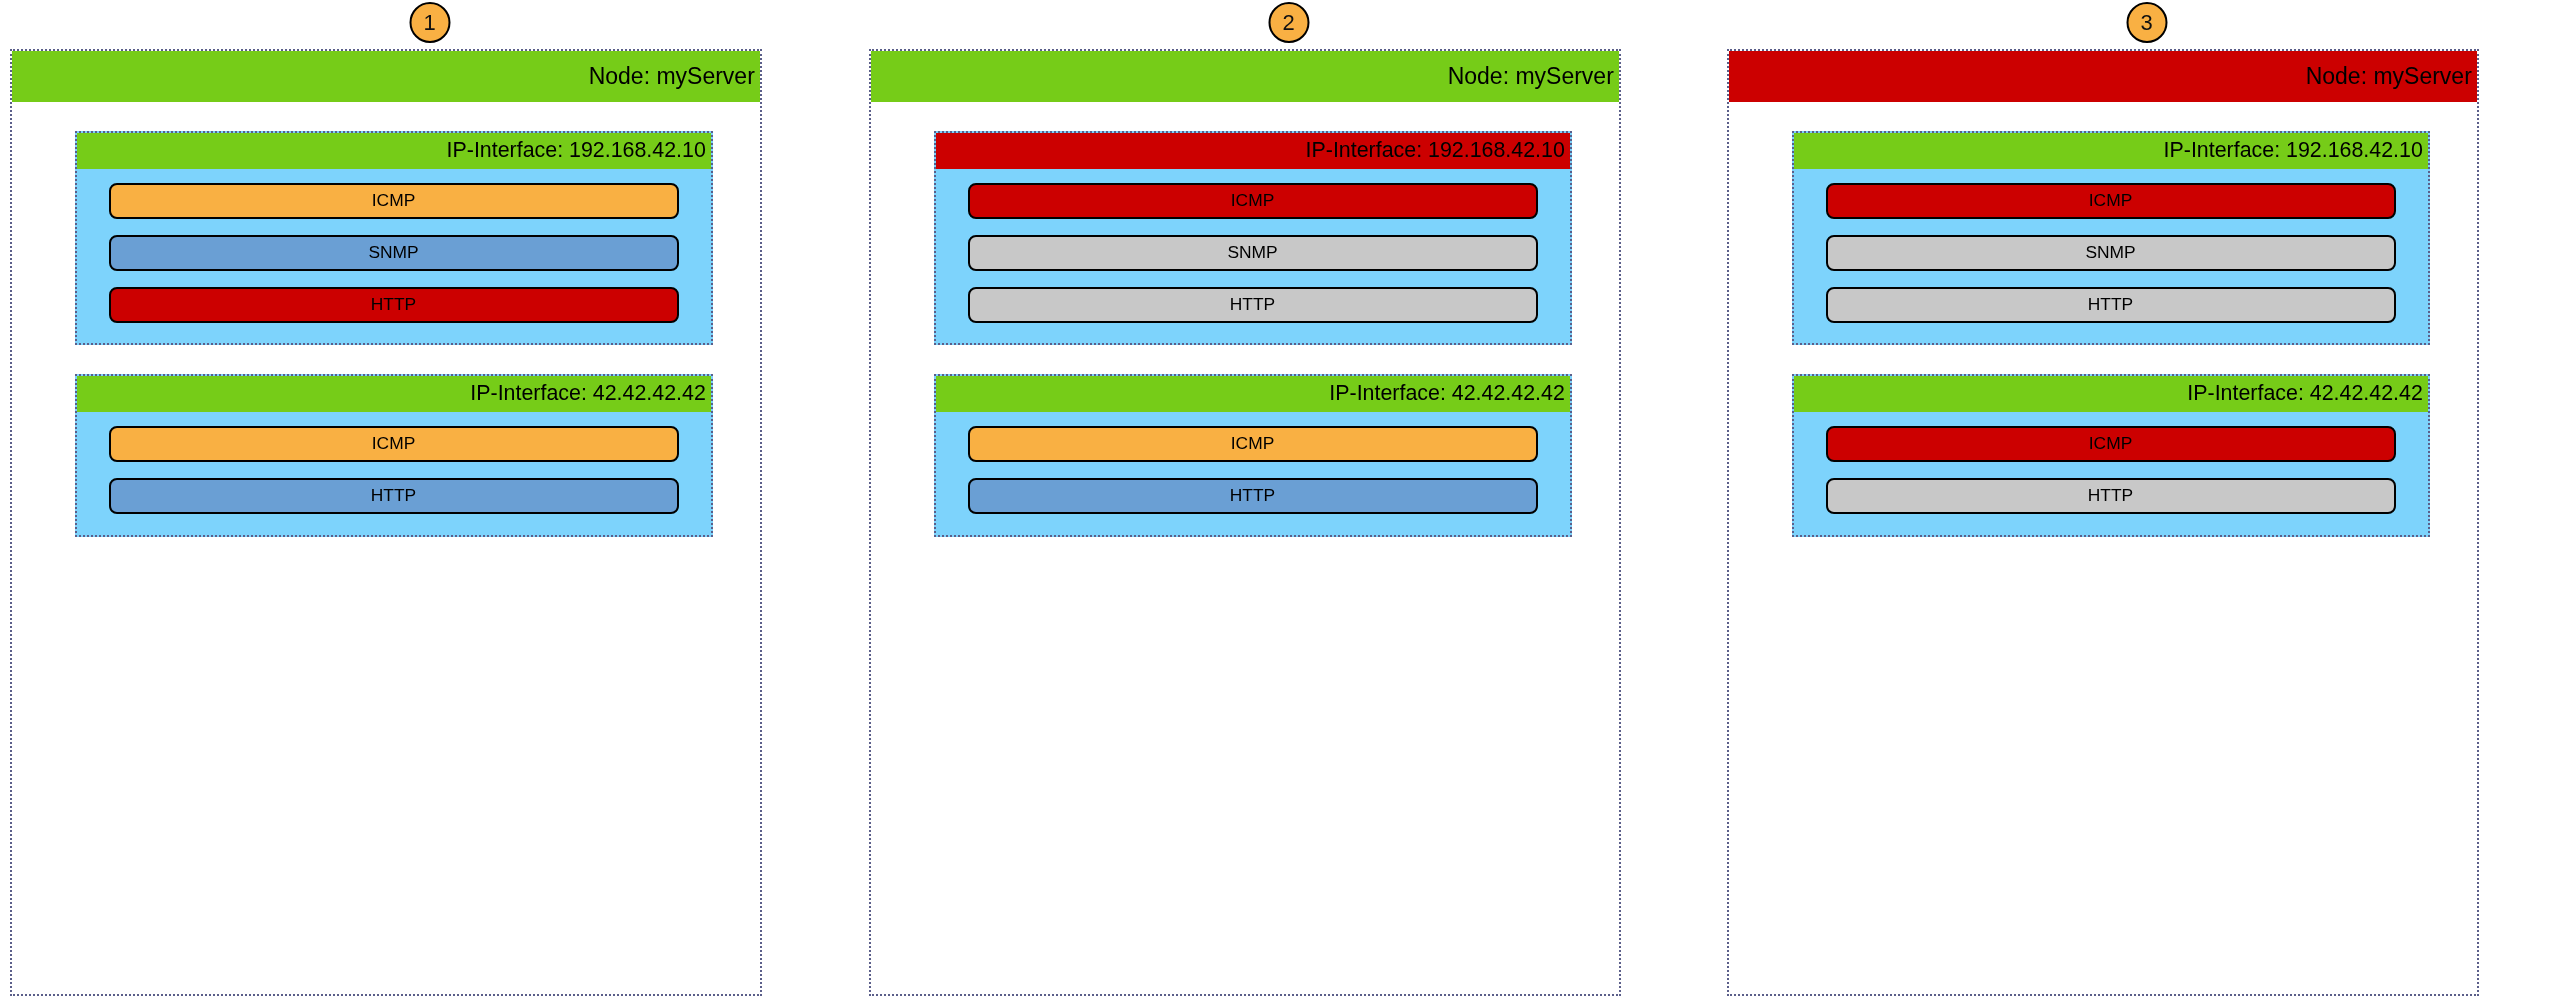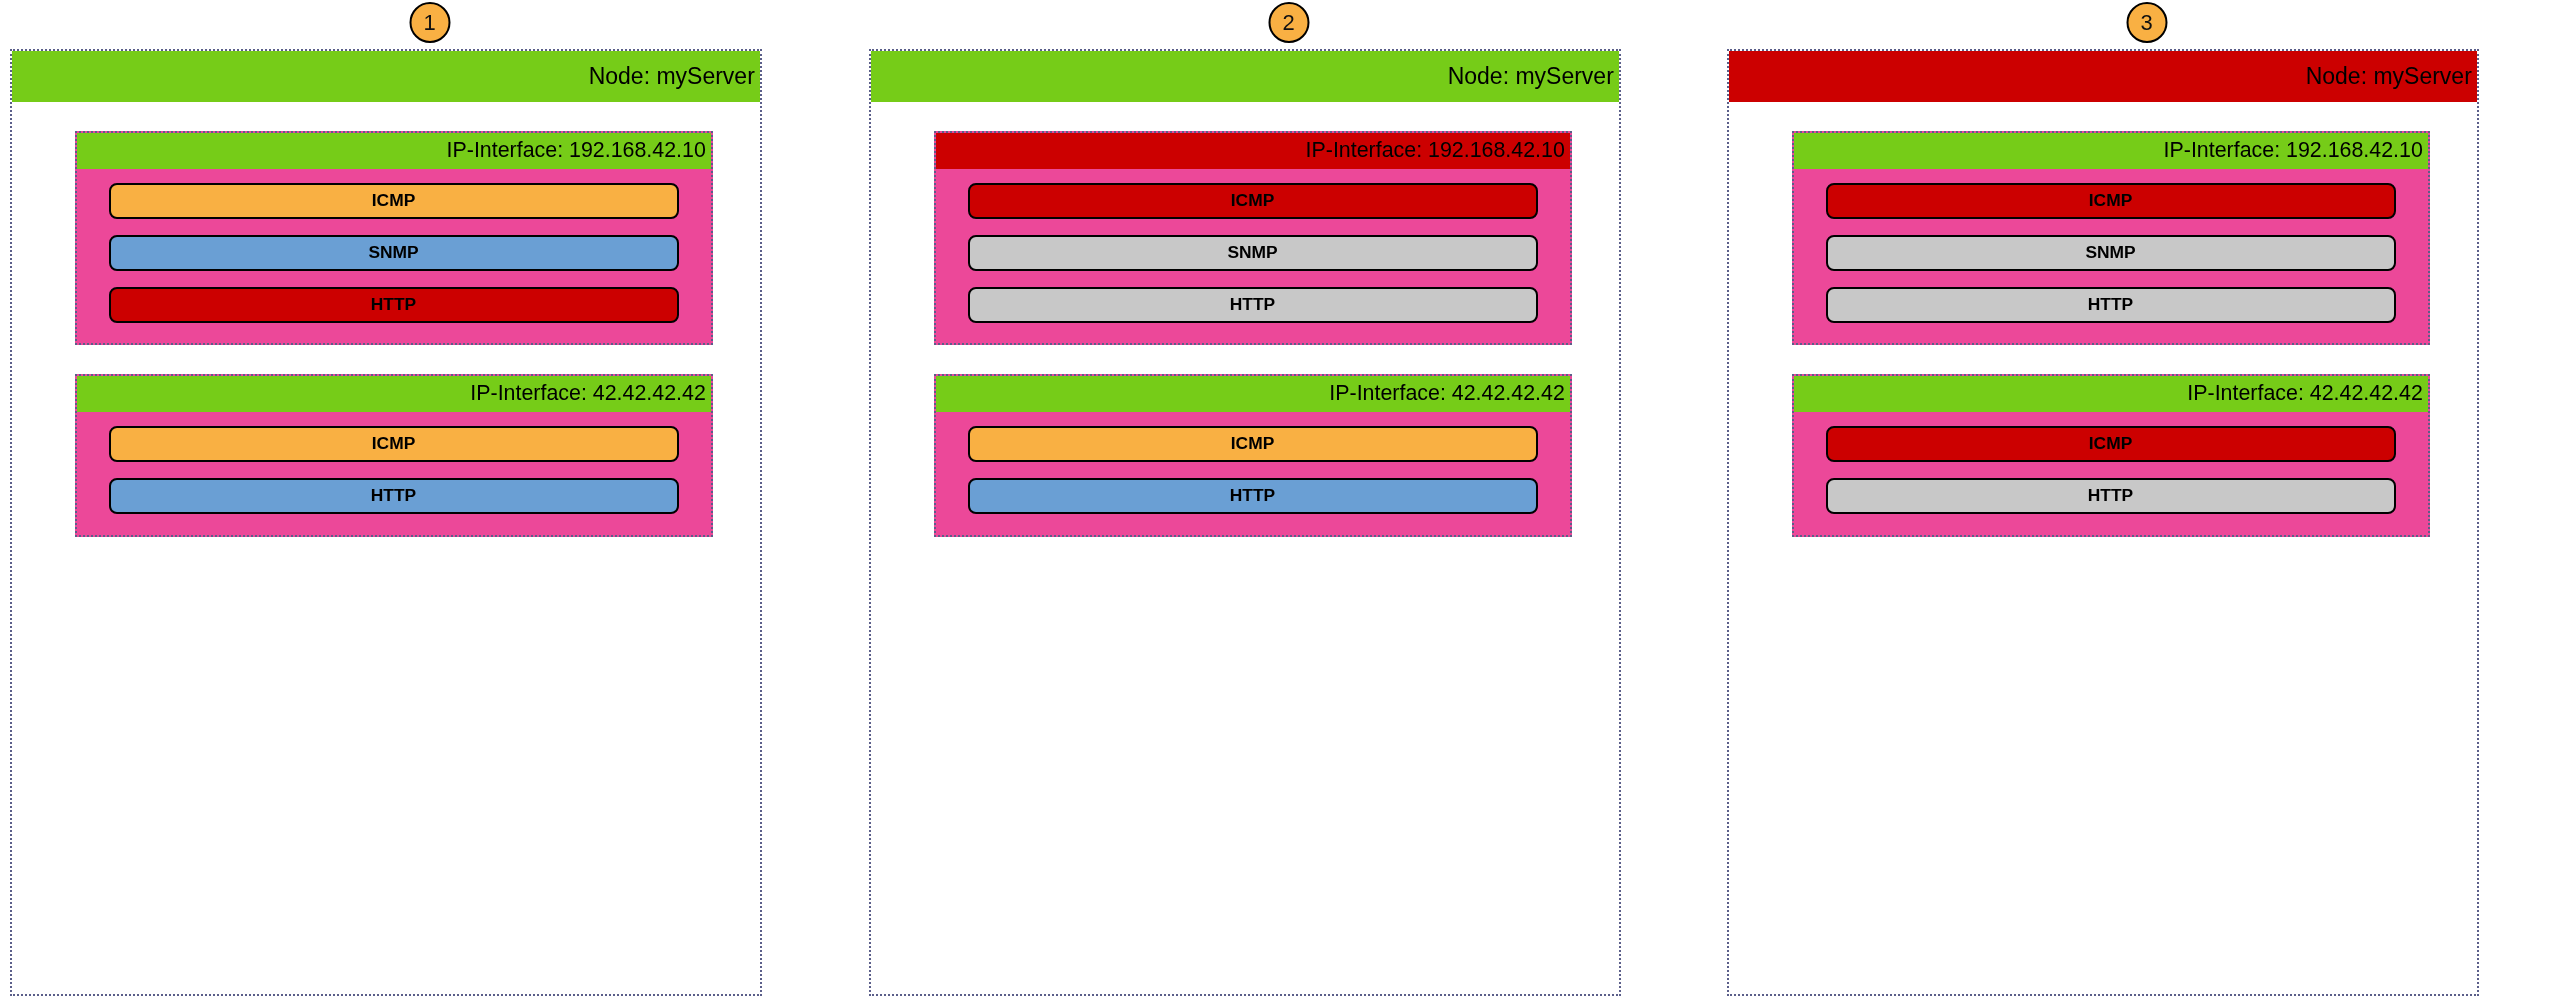--- a/index.html
+++ b/index.html
@@ -48,21 +48,21 @@
     position:relative;
     padding:0 0 0 0;
   }
 
   
   .iface{
     position:relative;
     margin:28.5px 47px 0 63px;
     box-sizing:border-box;
     border:2.4px dotted #5b5f8a;
-    background:#ec4899;
+    background:#7dd3fc;
   }
   .iface-header{
     height:36px;
     box-sizing:border-box;
     display:flex;align-items:center;justify-content:flex-end;
     padding-right:4.7px;
     font-size:21.4px;color:#000000;
     white-space:nowrap;
   }
   .iface-services{
@@ -72,21 +72,20 @@
 
   
   .service{
     height:36px;
     box-sizing:border-box;
     border:2.4px solid #000000;
     border-radius:8px;
     display:flex;align-items:center;justify-content:center;
     font-size:17.4px;color:#000000;
     white-space:nowrap;
-    font-weight:bold;
   }
 
   
   .st-green{background:#76cc18;}
   .st-red{background:#cc0000;}
   .st-orange{background:#f9b043;}
   .st-blue{background:#6a9fd4;}
   .st-gray{background:#c8c8c8;}
 </style>
 </head>

